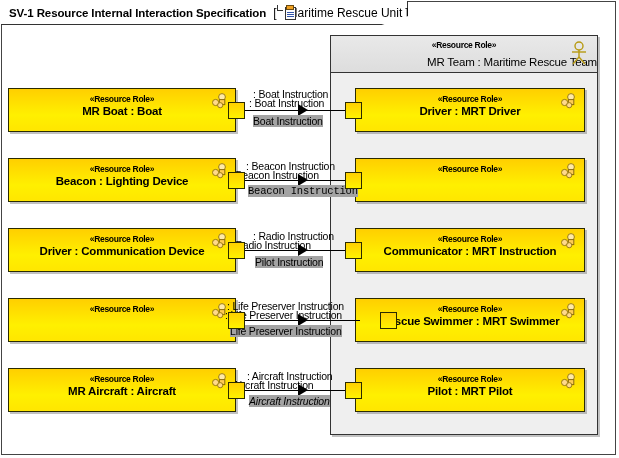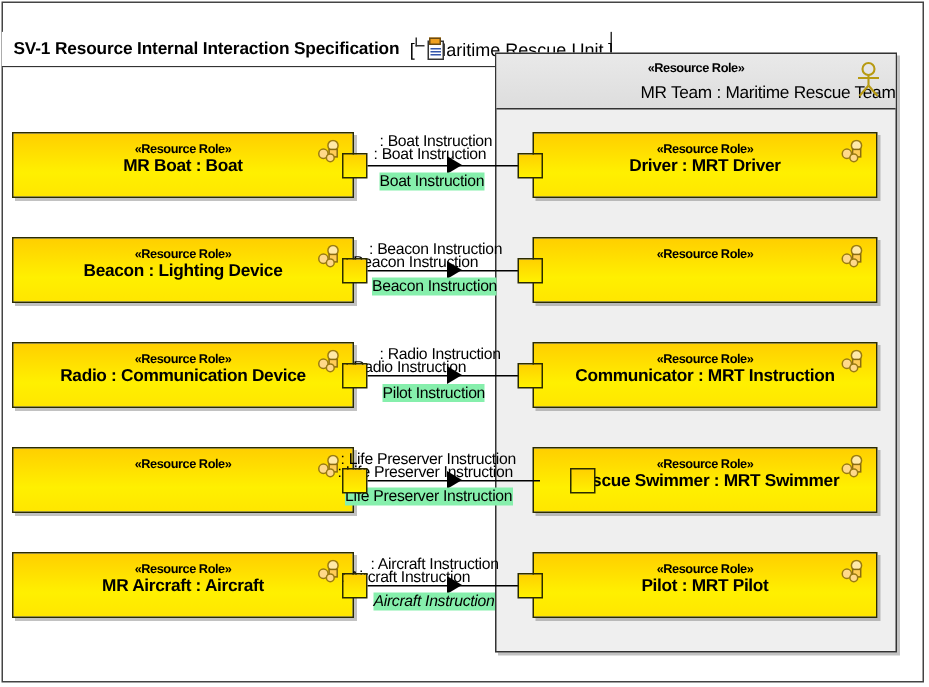--- a/index.html
+++ b/index.html
@@ -16,21 +16,20 @@
   }
 
   
   #title-tab{
     position:absolute;left:1px;top:1px;height:24px;width:407px;
     background:#fff;box-sizing:border-box;
     border-right:1px solid #333;border-bottom:1px solid #333;
     display:flex;align-items:center;
     -webkit-clip-path:polygon(0 0,100% 0,100% 62%,93.5% 100%,0 100%);
     clip-path:polygon(0 0,100% 0,100% 62%,93.5% 100%,0 100%);
-    margin-top:20px;
   }
   #title-tab .ttl{
     font-size:11.5px;font-weight:bold;letter-spacing:-0.1px;
     margin-left:8px;white-space:nowrap;
   }
   #title-tab .brk{font-size:12px;margin-left:7px;}
   #title-tab .ctx{font-size:12px;margin-left:3px;white-space:nowrap;}
   .spec-icon{
     display:inline-block;width:15px;height:16px;position:relative;
     vertical-align:-3px;margin-left:6px;margin-right:2px;
@@ -104,21 +103,21 @@
   .conn{position:absolute;height:1px;background:#000;z-index:3;}
   .arrow{
     position:absolute;width:0;height:0;z-index:4;
     border-top:6px solid transparent;border-bottom:6px solid transparent;
     border-left:10px solid #000;
   }
   .clbl{
     position:absolute;font-size:10.5px;white-space:nowrap;z-index:5;
     background:transparent;letter-spacing:-0.2px;
   }
-  .clbl.boxed{background:#86efac;}
+  .clbl.boxed{background:#a3a3a3;}
 </style>
 </head>
 <body>
 
 <div id="frame"></div>
 
 <div id="title-tab">
   <span class="ttl">SV-1 Resource Internal Interaction Specification</span>
   <span class="brk">[</span>
   <span class="spec-icon">
@@ -166,21 +165,21 @@
     <circle cx="11" cy="4" r="3.4" fill="#ffe9a8" stroke="#9a7b12" stroke-width="1"></circle>
     <rect x="8.4" y="6.6" width="5.4" height="5" fill="#ffcc55" stroke="#8a6c10" stroke-width="1"></rect>
     <circle cx="4.6" cy="9.5" r="3.1" fill="#ffd98a" stroke="#9a7b12" stroke-width="1"></circle>
     <circle cx="9.2" cy="12.2" r="2.6" fill="#ffd98a" stroke="#9a7b12" stroke-width="1"></circle>
   </svg>
 </div>
 <div class="port" style="left:228px;top:172px;"></div>
 
 <div class="part" style="left:8px;top:228px;width:228px;height:44px;">
   <div class="stereo">«Resource Role»</div>
-  <div class="nm">Radio : Communication Device</div>
+  <div class="nm">Driver : Communication Device</div>
   <svg class="role-icon" viewBox="0 0 18 16">
     <circle cx="11" cy="4" r="3.4" fill="#ffe9a8" stroke="#9a7b12" stroke-width="1"></circle>
     <rect x="8.4" y="6.6" width="5.4" height="5" fill="#ffcc55" stroke="#8a6c10" stroke-width="1"></rect>
     <circle cx="4.6" cy="9.5" r="3.1" fill="#ffd98a" stroke="#9a7b12" stroke-width="1"></circle>
     <circle cx="9.2" cy="12.2" r="2.6" fill="#ffd98a" stroke="#9a7b12" stroke-width="1"></circle>
   </svg>
 </div>
 <div class="port" style="left:228px;top:242px;"></div>
 
 <div class="part" style="left:8px;top:298px;width:228px;height:44px;">
@@ -216,21 +215,21 @@
 <div class="arrow" style="left:298px;top:314px;"></div>
 <div class="conn" style="left:245px;top:390px;width:115px;"></div>
 <div class="arrow" style="left:298px;top:384px;"></div>
 
 <div class="clbl" style="left:253px;top:88px;">: Boat Instruction</div>
 <div class="clbl" style="left:249px;top:97px;">: Boat Instruction</div>
 <div class="clbl boxed" style="left:253px;top:115px;">Boat Instruction</div>
 
 <div class="clbl" style="left:246px;top:160px;">: Beacon Instruction</div>
 <div class="clbl" style="left:230px;top:169px;">: Beacon Instruction</div>
-<div class="clbl boxed" style="left:248px;top:185px;">Beacon Instruction</div>
+<div class="clbl boxed" style="left:248px;top:185px;font-family:Liberation Mono, monospace;">Beacon Instruction</div>
 
 <div class="clbl" style="left:253px;top:230px;">: Radio Instruction</div>
 <div class="clbl" style="left:230px;top:239px;">: Radio Instruction</div>
 <div class="clbl boxed" style="left:255px;top:256px;">Pilot Instruction</div>
 
 <div class="clbl" style="left:227px;top:300px;">: Life Preserver Instruction</div>
 <div class="clbl" style="left:225px;top:309px;">: Life Preserver Instruction</div>
 <div class="clbl boxed" style="left:230px;top:325px;">Life Preserver Instruction</div>
 
 <div class="clbl" style="left:247px;top:370px;">: Aircraft Instruction</div>

